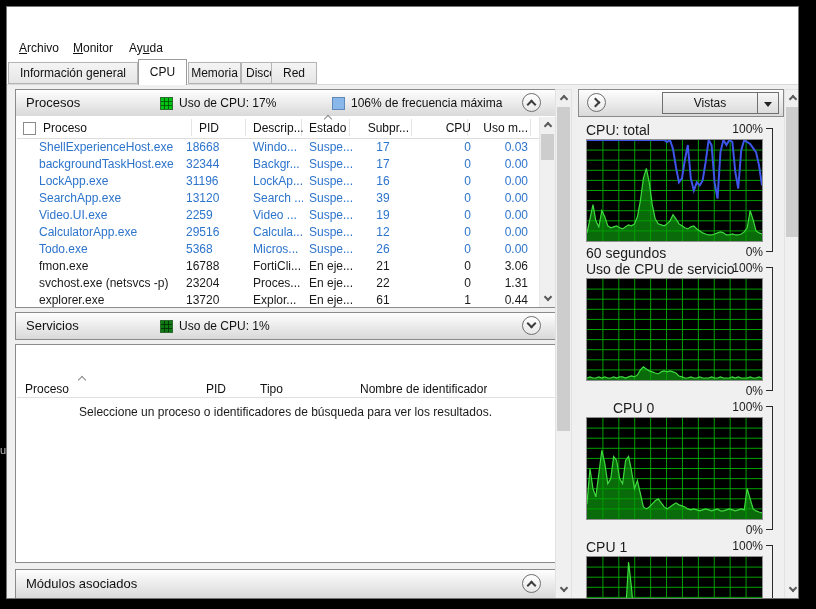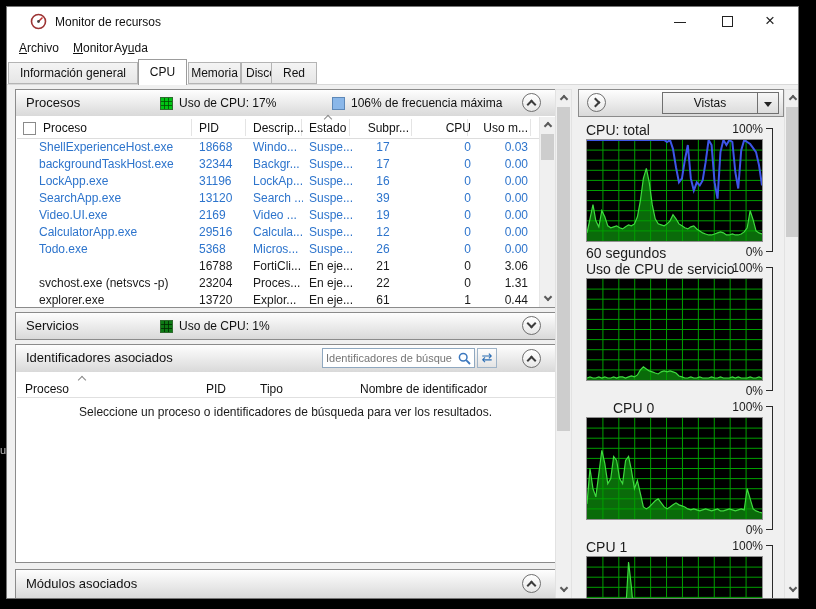--- a/index.html
+++ b/index.html
@@ -13,21 +13,21 @@
   .app-icon{position:absolute;left:23px;top:6px;width:17px;height:17px}
   .win-title{position:absolute;left:48px;top:8px;font-size:12px;color:#111;white-space:nowrap}
   .winbtn{position:absolute;top:0;width:46px;height:30px;background:#fff;border:none;cursor:default}
   .wb-min{left:650px}.wb-max{left:698px}.wb-close{left:744px}
   .glyph-min{position:absolute;left:17px;top:15px;width:12px;height:0;border-top:1px solid #222}
   .glyph-max{position:absolute;left:17px;top:9px;width:11px;height:11px;border:1px solid #222;background:#fff}
   .glyph-close{position:absolute;left:14px;top:4px;font-size:17px;color:#222;font-weight:400}
   
   .menubar{position:absolute;left:0;top:30px;width:100%;height:22px;background:#fff}
   .menu-item{position:absolute;top:3px;font-size:12px;color:#111;padding:1px 4px;white-space:nowrap}
-  .mi-0{left:8px}.mi-1{left:62px}.mi-2{left:103px}
+  .mi-0{left:8px}.mi-1{left:62px}.mi-2{left:118px}
   .menu-item u{text-decoration:underline}
   
   .tabstrip{position:absolute;left:0;top:52px;width:100%;height:25px;background:#fff}
   .tab{position:absolute;top:3px;height:22px;background:linear-gradient(#f4f4f4,#e6e6e6);
        border:1px solid #b4b4b4;font-size:12px;color:#111;text-align:center;line-height:20px;white-space:nowrap;overflow:hidden}
   .tab.active{top:0;height:26px;background:#fff;border:1px solid #9c9c9c;border-bottom:none;line-height:24px;z-index:3}
   .tb-0{left:1px;width:130px}.tb-1{left:131px;width:49px}.tb-2{left:181px;width:53px}
   .tb-3{left:234px;width:40px}.tb-4{left:264px;width:46px}
   .main{position:absolute;left:0;top:77px;width:100%;height:516px;background:#f0f0f0;border-top:1px solid #d9d9d9}
   
@@ -54,21 +54,21 @@
   .tbl-head .sep{position:absolute;top:2px;bottom:2px;width:1px;background:#e4e4e4}
   .hcell{position:absolute;top:4px;font-size:12px;color:#111;white-space:nowrap;overflow:hidden}
   .sortmark{position:absolute;width:6px;height:6px;border-left:1px solid #888;border-top:1px solid #888;transform:rotate(45deg)}
   .cb{display:inline-block;width:13px;height:13px;border:1px solid #8a8a8a;background:#fff}
   .rows{position:absolute;left:1px;top:49px;width:522px;height:168px;overflow:hidden;background:#fff}
   .prow{position:relative;height:17px}
   .prow span{position:absolute;top:1px;font-size:12px;color:#1a1a1a;white-space:nowrap;overflow:hidden}
   .prow.susp span{color:#2d74cc}
   .c-check{left:6px;top:1px!important}
   .c-name{left:22px;width:152px}
-  .c-pid{left:182px;width:48px}
+  .c-pid{left:169px;width:48px}
   .c-desc{left:236px;width:50px}
   .c-est{left:292px;width:50px}
   .c-sub{left:340px;width:52px;text-align:center}
   .c-cpu{left:400px;width:54px;text-align:right}
   .c-uso{left:458px;width:53px;text-align:right}
   
   .vscroll{position:absolute;background:#f0f0f0}
   .sb-arrow{position:absolute;left:0;width:100%;height:16px;background:#f0f0f0}
   .sb-arrow .chev{transform-origin:center}
   .sb-up .chev{left:5px;top:6px;width:6px;height:6px;border-left:2px solid #5a5a5a;border-top:2px solid #5a5a5a;transform:rotate(45deg)}
@@ -100,37 +100,20 @@
 </style>
 </head>
 <body>
 
 <div id="screen">
   <div class="bg-fragment">un</div>
 
   <div id="window">
     <div class="tophdr"></div>
 
-    <div class="titlebar">
-      <svg class="app-icon" viewBox="0 0 17 17">
-        <circle cx="8.5" cy="8.5" r="7" fill="#fff" stroke="#9c3333" stroke-width="1.6"></circle>
-        <line x1="8.5" y1="8.5" x2="12.5" y2="4.5" stroke="#c03030" stroke-width="1.6"></line>
-        <circle cx="8.5" cy="8.5" r="1.4" fill="#444"></circle>
-      </svg>
-      <span class="win-title">Monitor de recursos</span>
-      <button class="winbtn wb-min">
-          <span class="glyph-min"></span>
-        </button>
-      <button class="winbtn wb-max">
-          <span class="glyph-max"></span>
-        </button>
-      <button class="winbtn wb-close">
-          <span class="glyph-close">×</span>
-        </button>
-    </div>
 
     <div class="menubar">
       <span class="menu-item mi-0"><span></span><u>A</u><span>rchivo</span></span>
       <span class="menu-item mi-1"><span></span><u>M</u><span>onitor</span></span>
       <span class="menu-item mi-2"><span>Ay</span><u>u</u><span>da</span></span>
     </div>
 
     <div class="tabstrip">
       <div class="tab tb-0">Información general</div>
       <div class="tab tb-1 active">CPU</div>
@@ -211,21 +194,21 @@
     <span class="c-desc">Search ...</span>
     <span class="c-est">Suspe...</span>
     <span class="c-sub">39</span>
     <span class="c-cpu">0</span>
     <span class="c-uso">0.00</span>
   </div>
 
   <div class="prow susp">
     <span class="c-check"></span>
     <span class="c-name">Video.UI.exe</span>
-    <span class="c-pid">2169</span>
+    <span class="c-pid">2259</span>
     <span class="c-desc">Video ...</span>
     <span class="c-est">Suspe...</span>
     <span class="c-sub">19</span>
     <span class="c-cpu">0</span>
     <span class="c-uso">0.00</span>
   </div>
 
   <div class="prow susp">
     <span class="c-check"></span>
     <span class="c-name">CalculatorApp.exe</span>
@@ -243,20 +226,21 @@
     <span class="c-pid">5368</span>
     <span class="c-desc">Micros...</span>
     <span class="c-est">Suspe...</span>
     <span class="c-sub">26</span>
     <span class="c-cpu">0</span>
     <span class="c-uso">0.00</span>
   </div>
 
   <div class="prow">
     <span class="c-check"></span>
+    <span class="c-name">fmon.exe</span>
     <span class="c-pid">16788</span>
     <span class="c-desc">FortiCli...</span>
     <span class="c-est">En eje...</span>
     <span class="c-sub">21</span>
     <span class="c-cpu">0</span>
     <span class="c-uso">3.06</span>
   </div>
 
   <div class="prow">
     <span class="c-check"></span>
@@ -296,34 +280,20 @@
         <span class="p-title">Servicios</span>
         <span class="mini-icon mi-darkgreen" style="left:144px"></span>
         <span class="p-stat" style="left:163px">Uso de CPU: 1%</span>
         <span class="chev-circle">
             <span class="chev down"></span>
           </span>
       </div>
     </div>
 
     <div class="panel" style="top:337px;height:219px">
-      <div class="p-header" style="height:27px">
-        <span class="p-title">Identificadores asociados</span>
-        <span class="searchbox">
-          <input type="text" placeholder="Identificadores de búsque" style="">
-          <svg class="mag" viewBox="0 0 13 13">
-            <circle cx="5.2" cy="5.2" r="3.8" fill="none" stroke="#3c78be" stroke-width="1.5"></circle>
-            <line x1="8.2" y1="8.2" x2="12" y2="12" stroke="#3c78be" stroke-width="1.8"></line>
-          </svg>
-        </span>
-        <span class="go-btn">⇄</span>
-        <span class="chev-circle" style="top:4px">
-            <span class="chev up"></span>
-          </span>
-      </div>
       <div class="ih-row">
         <span class="sortmark" style="left:62px;top:2px"></span>
         <span class="hcell" style="left:8px;top:7px">Proceso</span>
         <span class="hcell" style="left:189px;top:7px">PID</span>
         <span class="hcell" style="left:243px;top:7px">Tipo</span>
         <span class="hcell" style="left:343px;top:7px">Nombre de identificador</span>
       </div>
       <div class="ident-msg">Seleccione un proceso o identificadores de búsqueda para ver los resultados.</div>
     </div>
 

